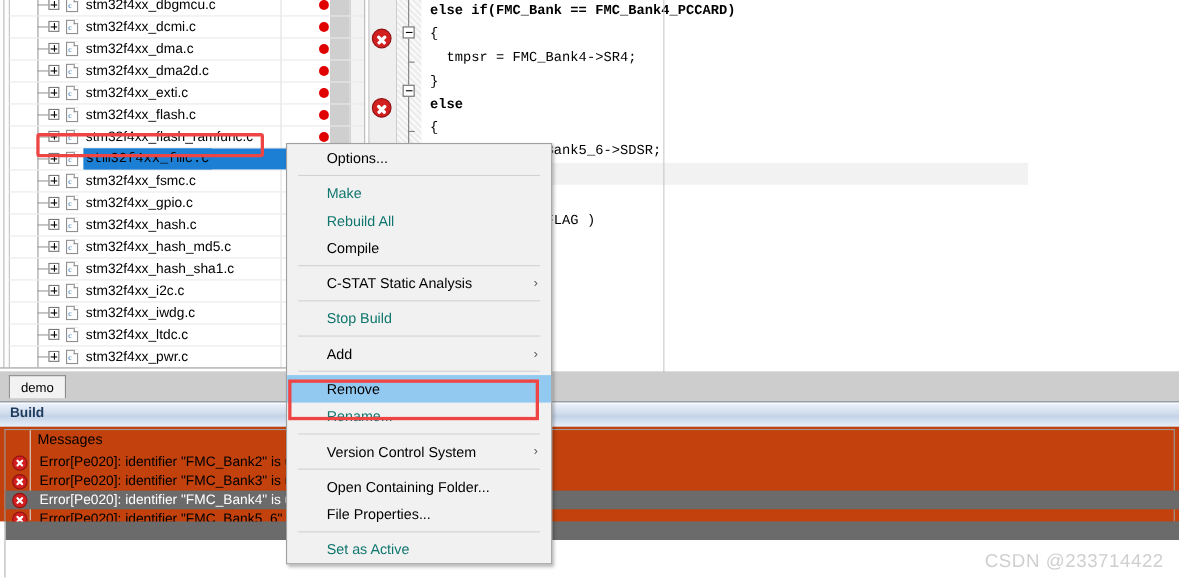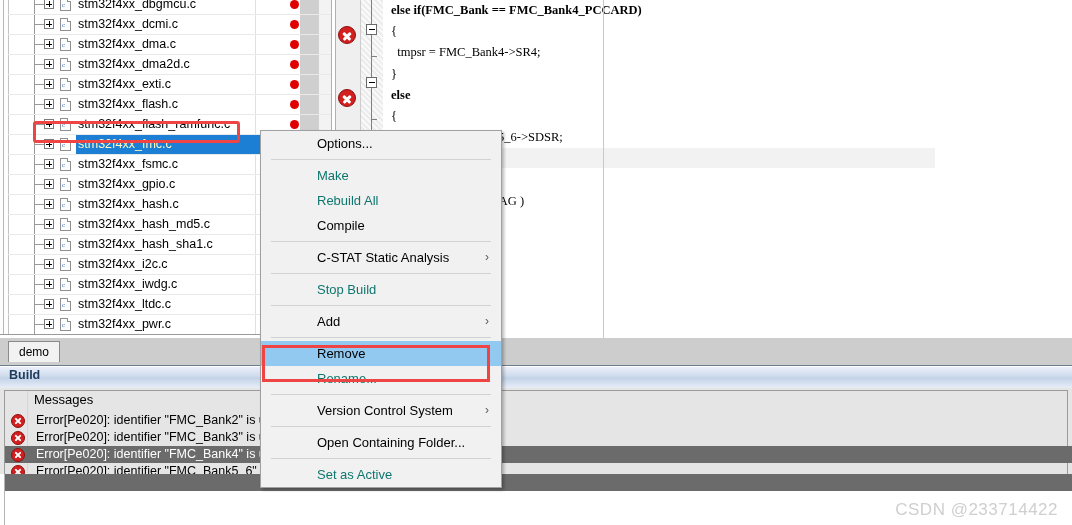--- a/index.html
+++ b/index.html
@@ -41,21 +41,21 @@
   }
   .tree-row .fileicon i{
     position:absolute;right:-1px;top:-1px;width:4px;height:4px;background:#fff;
     border-left:1px solid #8f8f8f;border-bottom:1px solid #8f8f8f;box-sizing:border-box;
   }
   .tree-row .fname{
     position:absolute;left:68px;top:0;height:19px;line-height:19px;
     font-size:12.5px;font-family:"Liberation Sans", sans-serif;color:#000;
     padding:0 2px;
   }
-  .tree-row.selected .fname{background:#1d7fd4;color:#fef9c3;}
+  .tree-row.selected .fname{background:#1d7fd4;color:#000000;font-family:Liberation Mono, monospace;}
   .tree-row.selected .selbar{
     position:absolute;left:0;top:0;height:19px;background:#1d7fd4;
   }
   .tree-row .dot{
     position:absolute;left:282px;top:5px;width:9px;height:9px;border-radius:50%;
     background:#e00000;
   }
   #ws-colsep1{position:absolute;left:255px;top:0;width:1px;height:334px;background:#e0e0e0;}
   #ws-rightgap{position:absolute;left:300px;top:0;width:18px;height:334px;background:#cfcfcf;}
   #ws-scroll{position:absolute;left:318px;top:0;width:13px;height:334px;background:#f3f3f3;border-left:1px solid #d0d0d0;}
@@ -72,21 +72,21 @@
   #editor{
     position:absolute;left:331px;top:0;width:604px;height:338px;background:#ffffff;
     overflow:hidden;
   }
   #ed-leftedge{position:absolute;left:0;top:0;width:3px;height:338px;background:#fff;border-left:1px solid #b0b0b0;border-right:1px solid #b0b0b0;}
   #ed-bp{position:absolute;left:5px;top:0;width:24px;height:338px;background:#efefef;border-right:1px solid #cccccc;}
   #ed-fold{position:absolute;left:30px;top:0;width:22px;height:338px;background:#f7f7f7;
     background-image:repeating-linear-gradient(45deg,#ececec 0 2px,#f9f9f9 2px 4px);}
   #ed-foldline{position:absolute;left:40px;top:0;width:1px;height:338px;background:#808080;}
   #ed-code{position:absolute;left:52px;top:0;right:0;height:338px;
-    font-family:Liberation Serif, serif;font-size:12.5px;color:#000;}
+    font-family:Liberation Mono, monospace;font-size:12.5px;color:#000;}
   .code-line{height:21.2px;line-height:21.2px;white-space:pre;padding-left:8px;}
   .kw{font-weight:bold;color:#000;}
   .cmt{color:#3434b8;font-style:italic;}
   .err-mark{
     position:absolute;left:7px;width:18px;height:18px;border-radius:50%;
     background:#d21f1f;border:1px solid #8d1111;box-sizing:border-box;
   }
   .err-mark:before,.err-mark:after{
     content:"";position:absolute;left:3px;top:7.5px;width:10px;height:2.5px;background:#fff;border-radius:1px;
   }
@@ -120,21 +120,21 @@
   #build-bar{
     position:absolute;left:0;top:365px;width:1072px;height:22px;
     background:linear-gradient(to bottom,#eef2fb 0%,#cfdcec 45%,#c3d3e8 55%,#e8eef8 100%);
     border-top:1px solid #6e7d8c;border-bottom:1px solid #6e7d8c;
   }
   #build-bar-inner{position:absolute;left:0;top:0;width:1072px;height:20px;border-top:1px solid #ffffff;}
   #build-label{position:absolute;left:9px;top:2px;font-size:12.5px;font-weight:bold;color:#1d3a5c;}
 
   
   #build-pane{
-    position:absolute;left:0;top:388px;width:1072px;height:86px;background:#e5e5e5;
+    position:absolute;left:0;top:388px;width:1072px;height:86px;background:#c2410c;
     overflow:hidden;
   }
   #bp-border{position:absolute;left:4px;top:2px;width:1064px;height:84px;border:1px solid #9b9b9b;border-bottom:none;box-sizing:border-box;}
   #bp-gutter{position:absolute;left:5px;top:3px;width:22px;height:82px;border-right:1px solid #d6d6d6;}
   #msg-head{position:absolute;left:34px;top:4px;font-size:13px;color:#000;}
   .msg-row{
     position:absolute;left:5px;right:0;height:17px;line-height:17px;
     white-space:nowrap;font-size:12.5px;
   }
   .msg-row .mico{
@@ -155,21 +155,21 @@
   #bottom-white{position:absolute;left:0;top:491px;width:1072px;height:34px;background:#ffffff;}
   #bp-leftrail{position:absolute;left:0;top:388px;width:4px;height:137px;background:#fff;border-right:1px solid #b4b4b4;}
 
   
   #ctxmenu{
     position:absolute;left:260px;top:130px;width:240px;
     background:#f1f1f1;border:1px solid #a0a0a0;box-shadow:2px 2px 3px rgba(0,0,0,.28);
     z-index:50;font-size:13px;
   }
   .mi{
-    position:relative;height:25px;line-height:25px;padding-left:56px;color:#000;
+    position:relative;height:25px;line-height:25px;padding-left:36px;color:#000;
     white-space:nowrap;
   }
   .mi.disabled{color:#0f766e;}
   .mi.highlight{background:#92c9f0;}
   .mi .arrow{position:absolute;right:12px;top:0;line-height:25px;font-size:12px;color:#5a5a5a;}
   .msep{height:1px;margin:3px 10px 3px 10px;background:#d2d2d2;}
 
   #menu-highlight{
     position:absolute;left:262px;top:345px;width:228px;height:37px;
     border:3px solid #ef4444;box-sizing:border-box;pointer-events:none;z-index:60;
@@ -463,18 +463,19 @@
     <div class="mi disabled"><span>Stop Build</span></div>
     <div class="msep"></div>
     <div class="mi"><span>Add</span><span class="arrow">›</span></div>
     <div class="msep"></div>
     <div class="mi highlight"><span>Remove</span></div>
     <div class="mi disabled"><span>Rename...</span></div>
     <div class="msep"></div>
     <div class="mi"><span>Version Control System</span><span class="arrow">›</span></div>
     <div class="msep"></div>
     <div class="mi"><span>Open Containing Folder...</span></div>
+    <div class="mi"><span>File Properties...</span></div>
     <div class="msep"></div>
     <div class="mi disabled"><span>Set as Active</span></div>
   </div>
 <div id="menu-highlight"></div>
 
 <div id="watermark">CSDN @233714422</div>
 
 </body></html>

